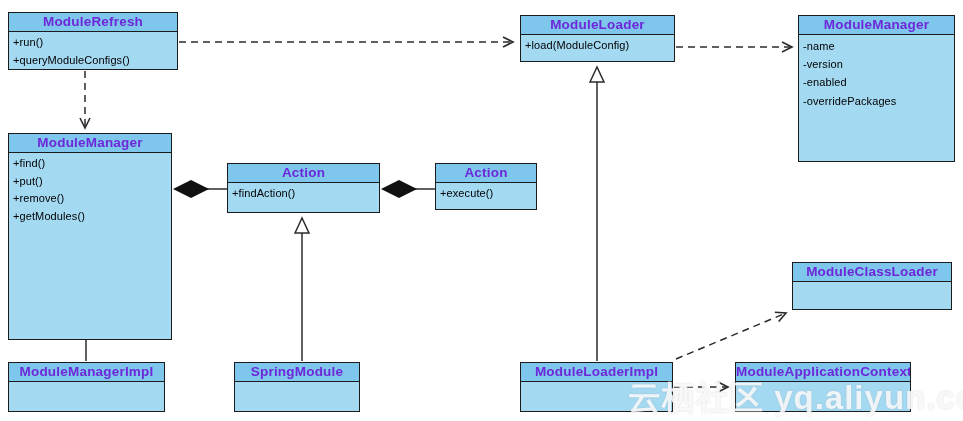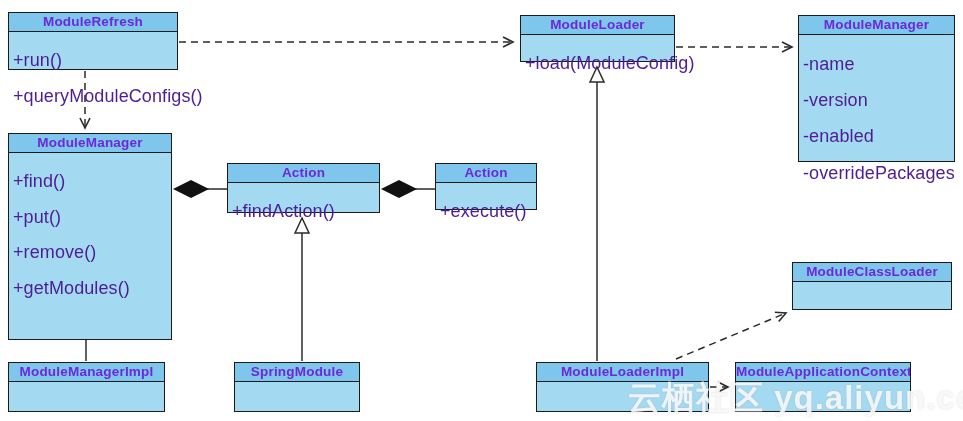--- a/index.html
+++ b/index.html
@@ -42,26 +42,25 @@
     flex: 0 0 18px;
     letter-spacing: 0.2px;
     white-space: nowrap;
     overflow: hidden;
   }
   .uml-body {
     flex: 1 1 auto;
     padding: 2px 3px 0 4px;
   }
   .uml-member {
-    font-size: 18px;
-    color: #4c1d95;
+    font-size: 11px;
+    color: #000000;
     line-height: 17.5px;
     white-space: nowrap;
     letter-spacing: 0.1px;
-    margin-top: 18px;
   }
   .cfg .uml-member { line-height: 18.2px; }
   #watermark {
     position: absolute;
     left: 628px;
     top: 376px;
     z-index: 3;
     font-size: 33px;
     font-weight: bold;
     color: rgba(255,255,255,0.82);
@@ -165,21 +164,21 @@
   <div class="uml-class" style="left:8px;top:362px;width:157px;height:50px">
     <div class="uml-title">ModuleManagerImpl</div>
     <div class="uml-body"></div>
   </div>
 
   <div class="uml-class" style="left:234px;top:362px;width:126px;height:50px">
     <div class="uml-title">SpringModule</div>
     <div class="uml-body"></div>
   </div>
 
-  <div class="uml-class" style="left:536px;top:362px;width:173px;height:50px">
+  <div class="uml-class" style="left:520px;top:362px;width:153px;height:50px">
     <div class="uml-title">ModuleLoaderImpl</div>
     <div class="uml-body"></div>
   </div>
 
   <div class="uml-class" style="left:792px;top:262px;width:160px;height:48px">
     <div class="uml-title">ModuleClassLoader</div>
     <div class="uml-body"></div>
   </div>
 
   <div class="uml-class" style="left:735px;top:362px;width:176px;height:50px">

